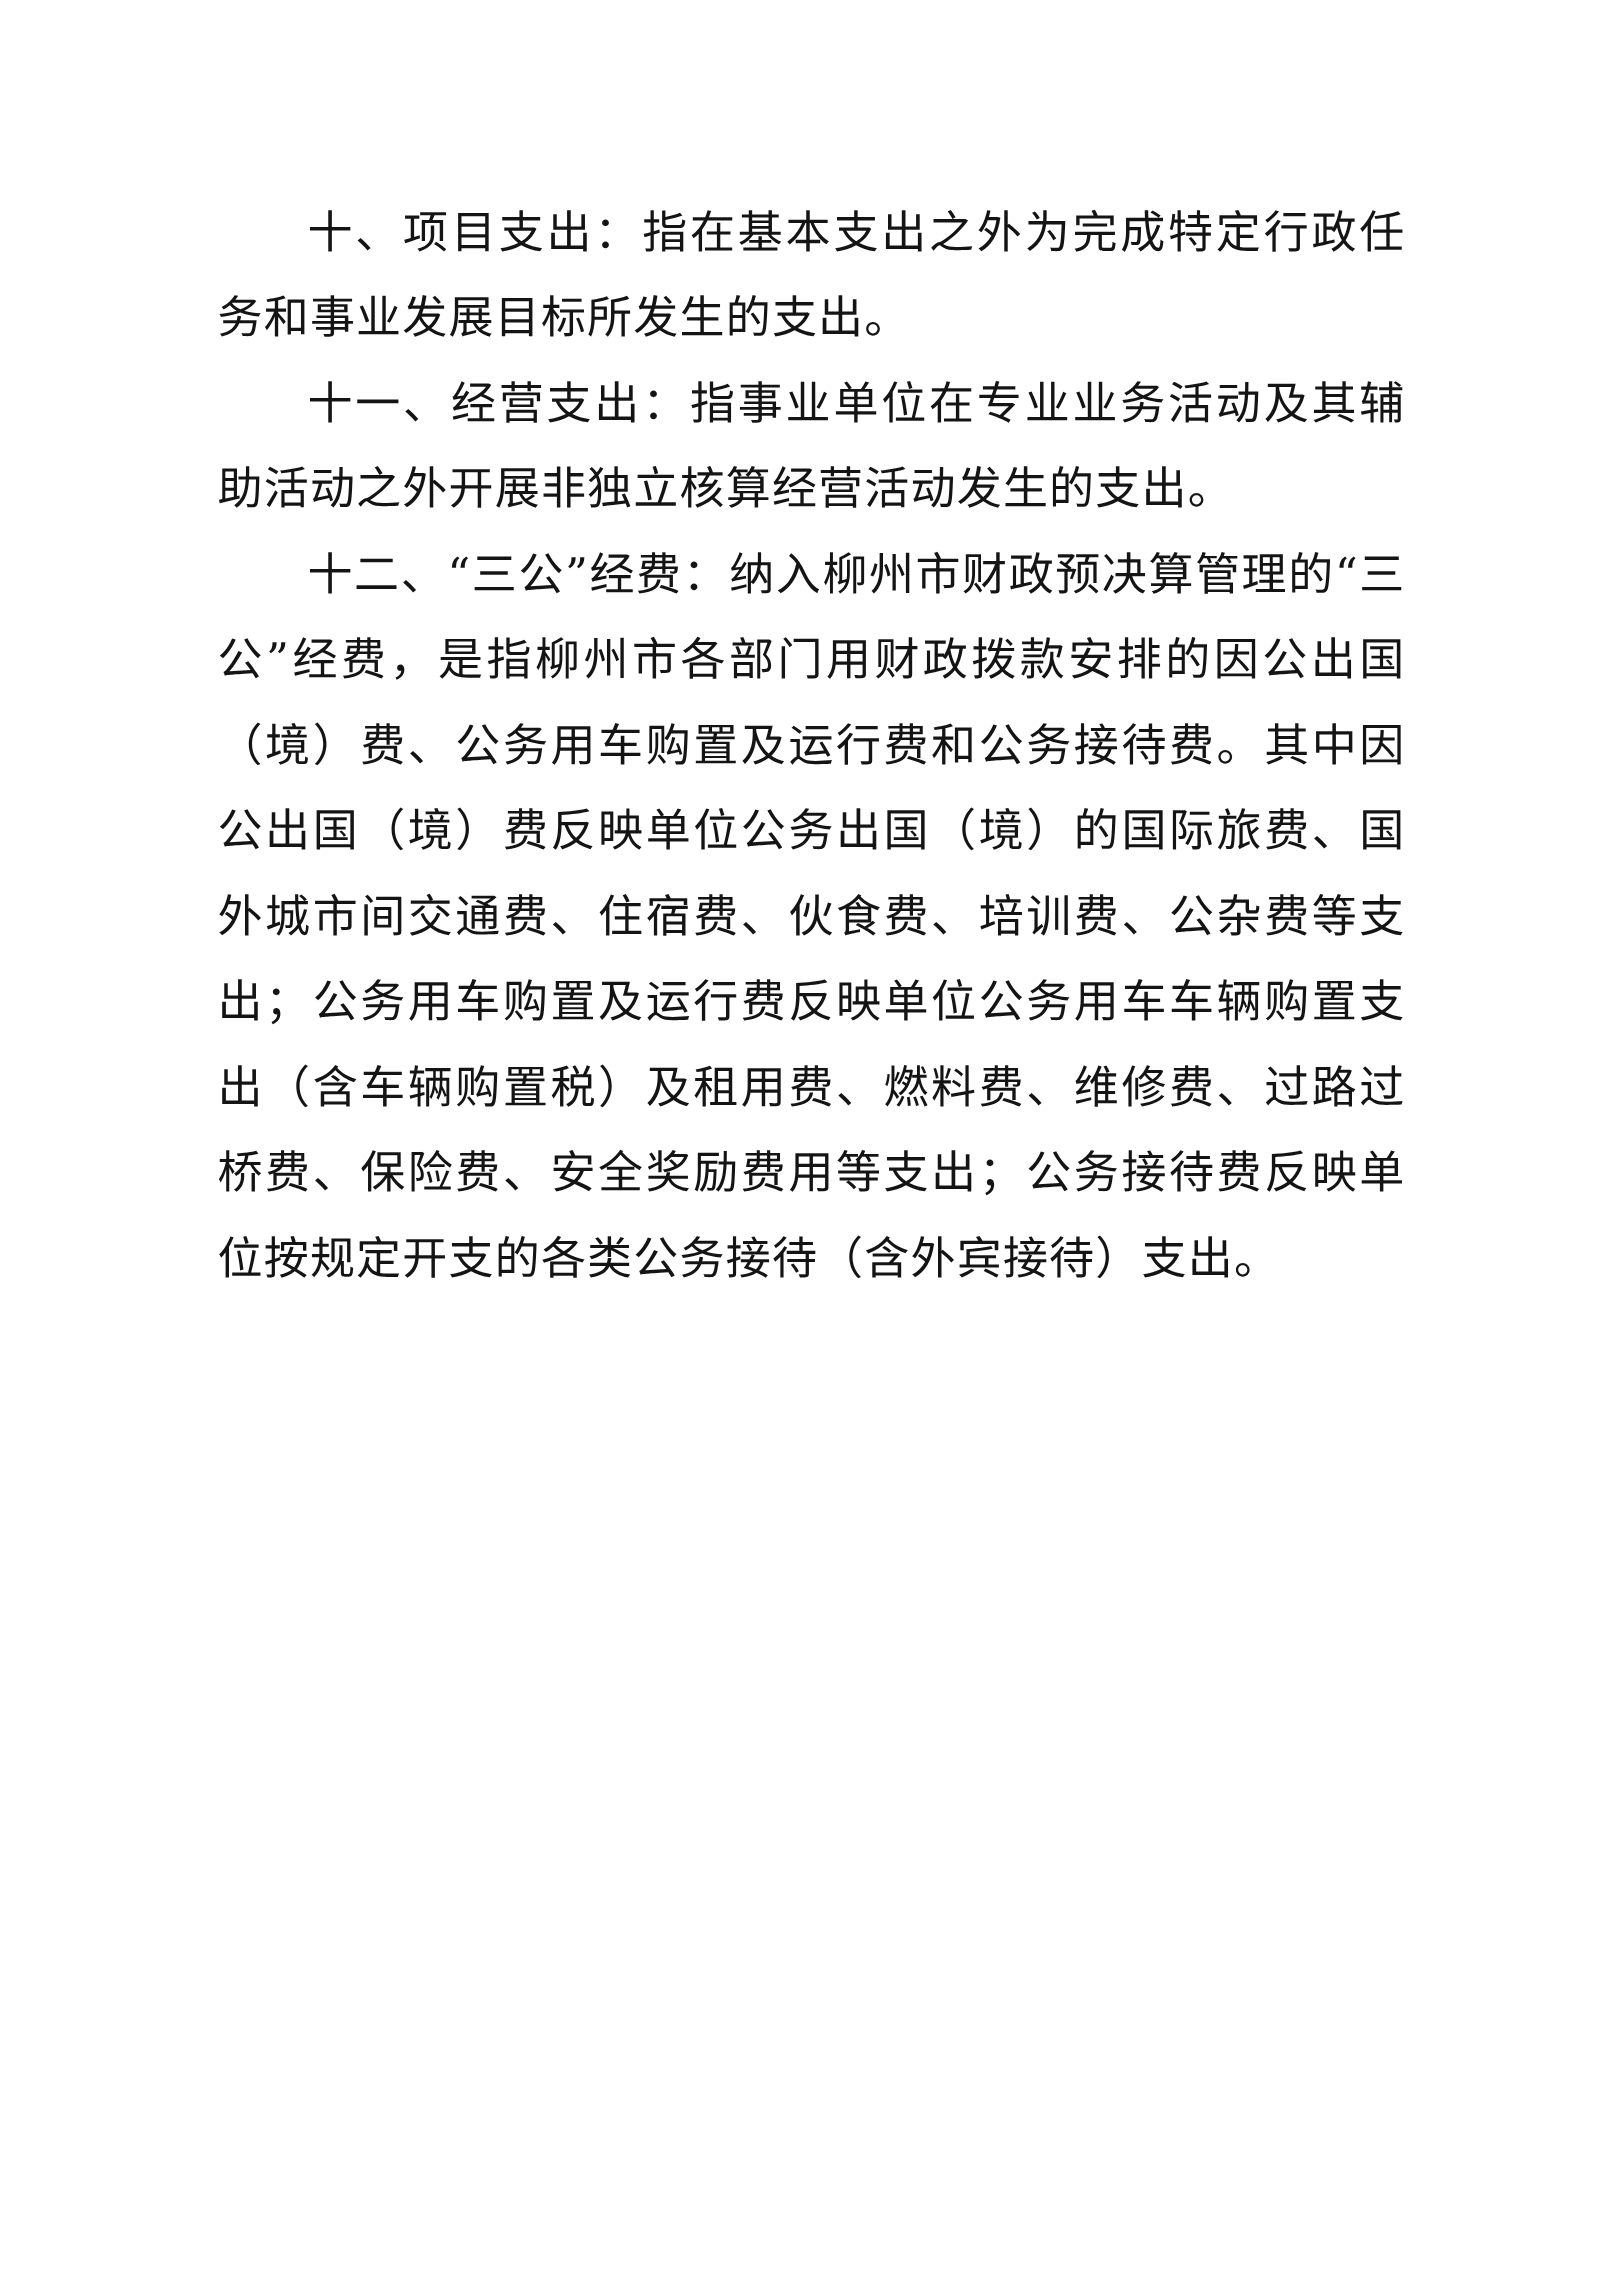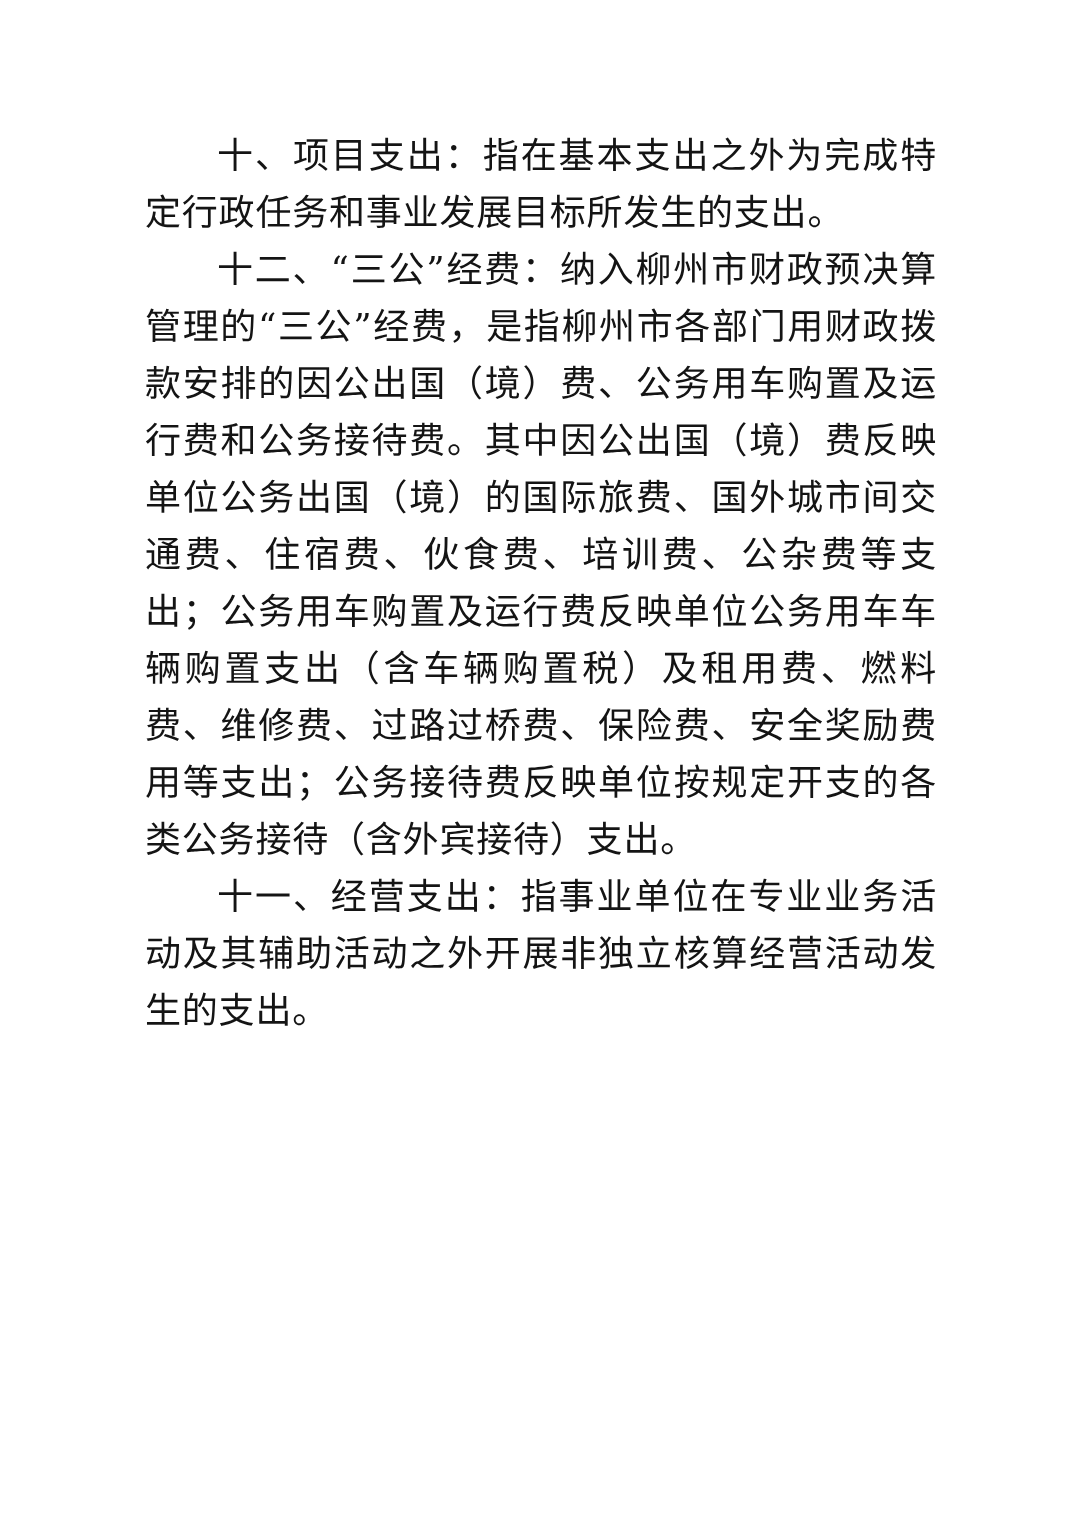--- a/index.html
+++ b/index.html
@@ -12,35 +12,35 @@
     width: 1075px;
     height: 1520px;
     background: #ffffff;
     box-sizing: border-box;
     padding: 127px 138px 0 145px;
     overflow: hidden;
   }
   .doc-body {
     font-family: "DejaVu Serif", "Liberation Serif", serif;
     color: #141414;
-    font-size: 36px;
+    font-size: 30px;
     line-height: 57px;
     font-weight: 400;
   }
   .doc-paragraph {
     margin: 0;
     text-align: justify;
     text-justify: inter-ideograph;
     text-indent: 2em;
     letter-spacing: 0.8px;
     word-break: break-all;
   }
 </style>
 </head>
 <body>
 
 <div class="page">
   <div class="doc-body">
     <p class="doc-paragraph">十、项目支出：指在基本支出之外为完成特定行政任务和事业发展目标所发生的支出。</p>
+    <p class="doc-paragraph">十一、经营支出：指事业单位在专业业务活动及其辅助活动之外开展非独立核算经营活动发生的支出。</p>
     <p class="doc-paragraph">十二、“三公”经费：纳入柳州市财政预决算管理的“三公”经费，是指柳州市各部门用财政拨款安排的因公出国（境）费、公务用车购置及运行费和公务接待费。其中因公出国（境）费反映单位公务出国（境）的国际旅费、国外城市间交通费、住宿费、伙食费、培训费、公杂费等支出；公务用车购置及运行费反映单位公务用车车辆购置支出（含车辆购置税）及租用费、燃料费、维修费、过路过桥费、保险费、安全奖励费用等支出；公务接待费反映单位按规定开支的各类公务接待（含外宾接待）支出。</p>
-    <p class="doc-paragraph">十一、经营支出：指事业单位在专业业务活动及其辅助活动之外开展非独立核算经营活动发生的支出。</p>
   </div>
 </div>
 
 </body></html>

